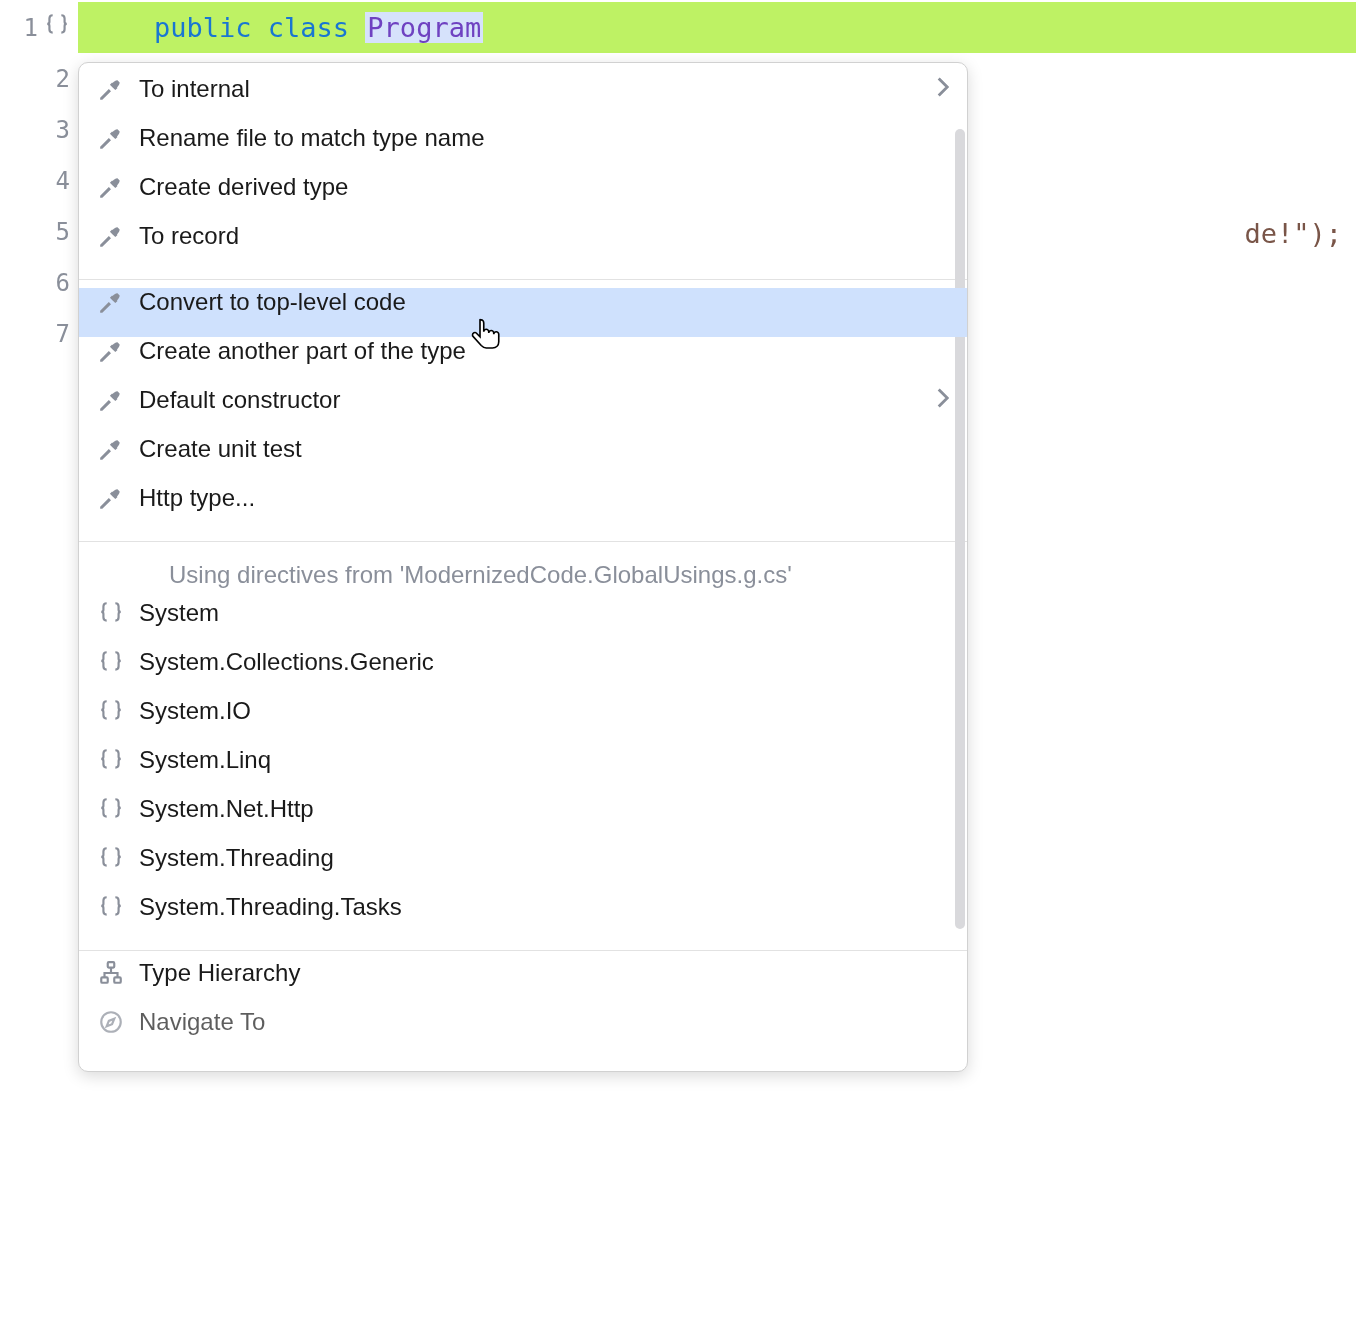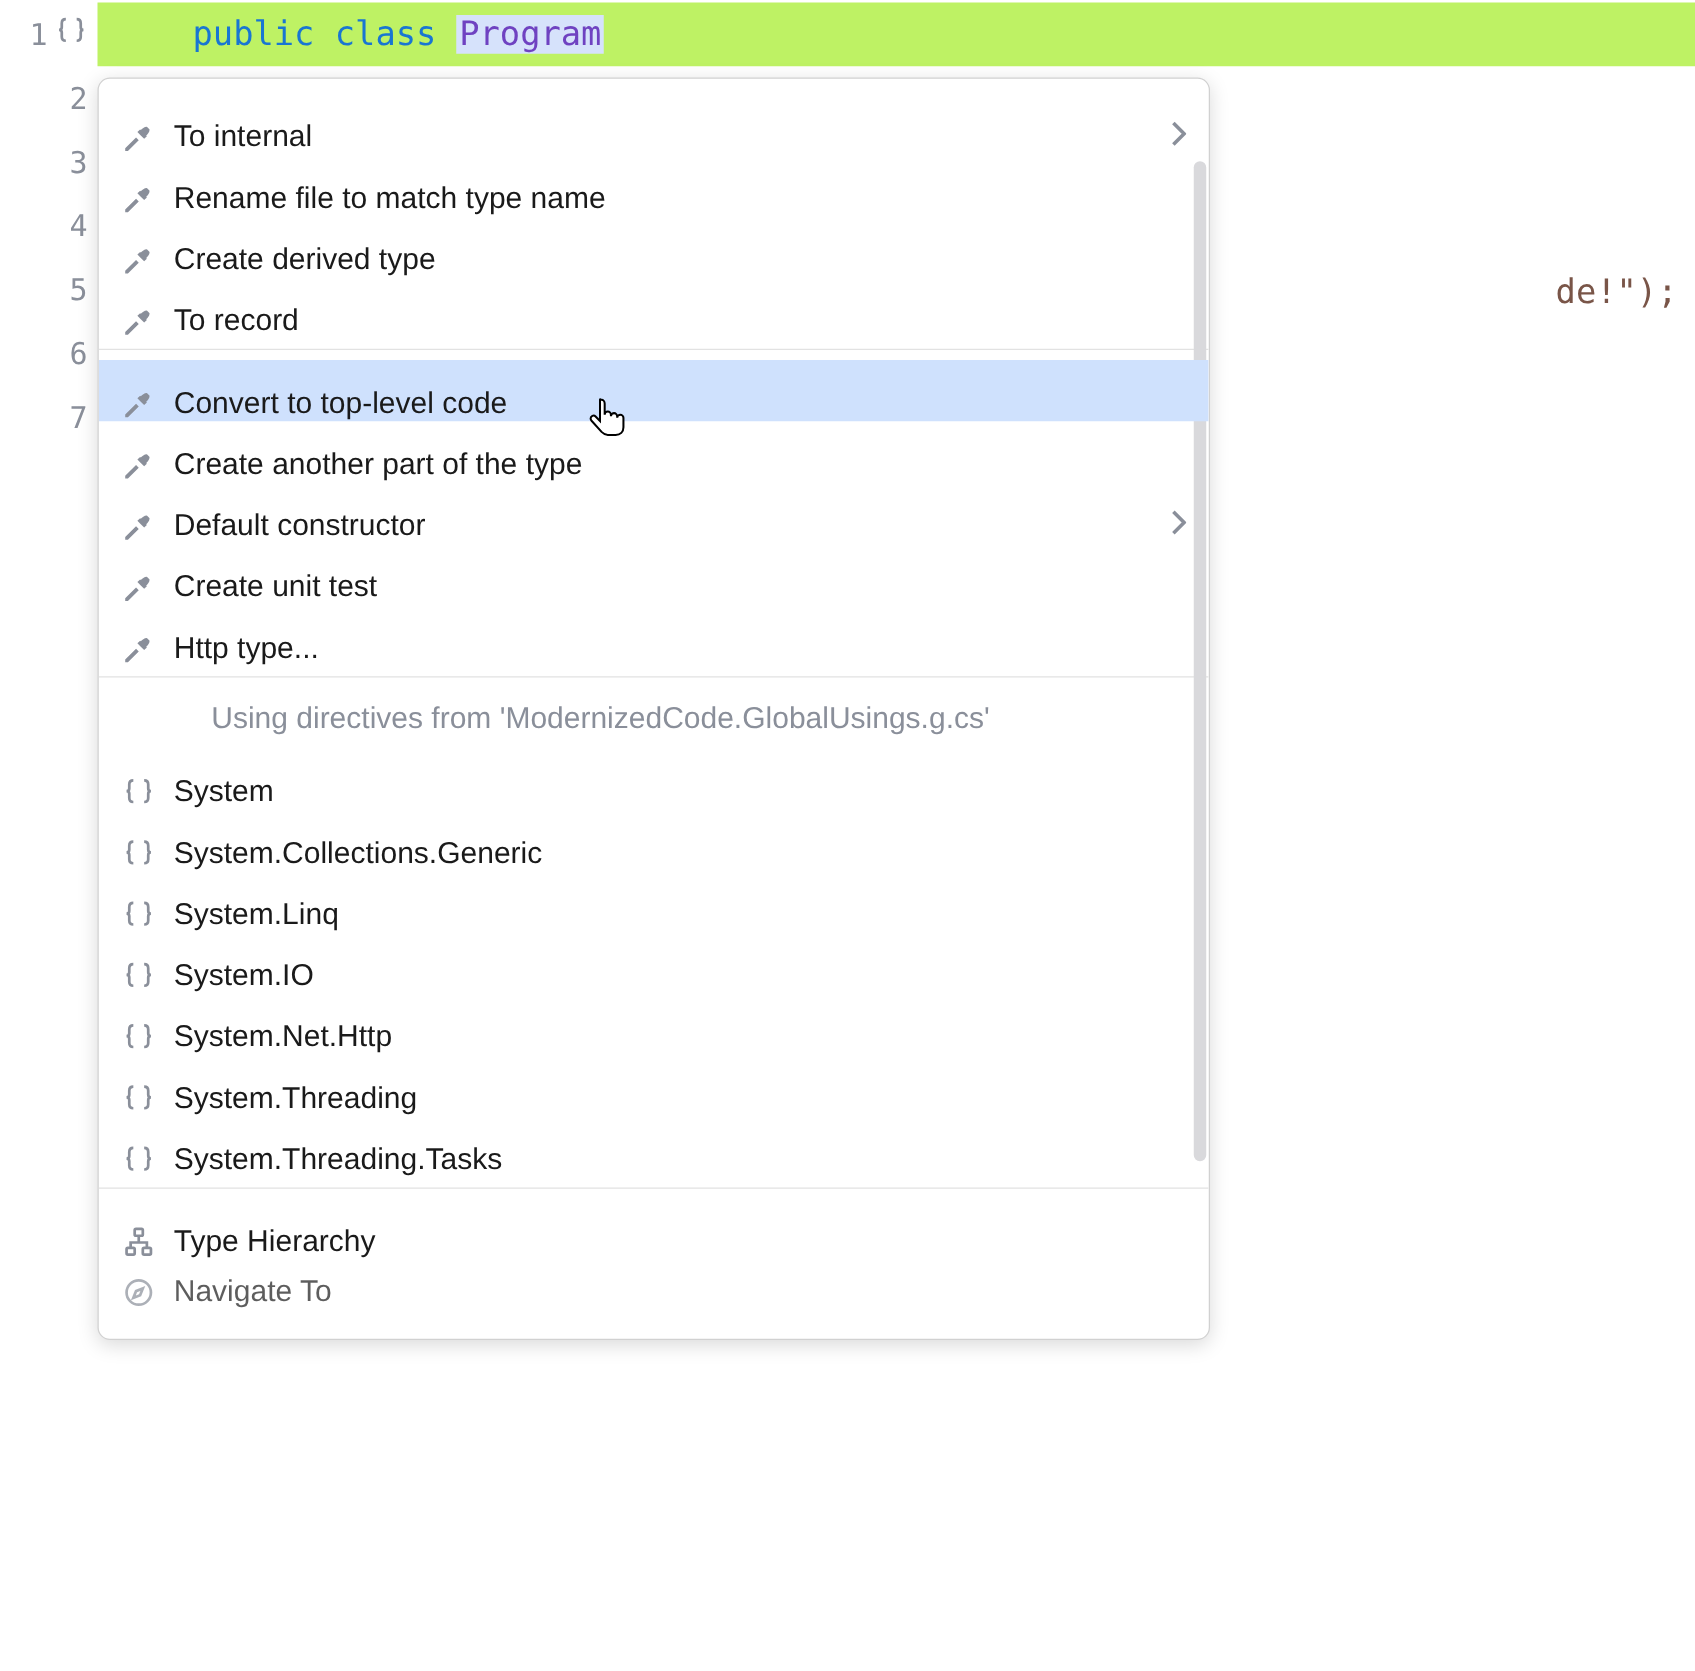--- a/index.html
+++ b/index.html
@@ -85,21 +85,21 @@
       overflow: hidden;
       padding-top: 12px;
       padding-bottom: 0;
     }
     .popup-inner {
       height: 996px;
       overflow: hidden;
     }
     .menu-item {
       display: flex;
-      align-items: flex-end;
+      align-items: flex-start;
       height: 49px;
       padding-left: 18px;
       padding-right: 18px;
       gap: 14px;
       font-size: 24px;
       color: #1a1a1a;
       cursor: pointer;
       position: relative;
     }
     .menu-item.highlighted {
@@ -324,30 +324,30 @@
       </span>
       <span class="label">System.Collections.Generic</span>
     </div>
     <div class="menu-item">
       <span class="icon-box">
         <svg class="braces-svg" viewBox="0 0 24 24" fill="none" stroke="#8a8f9a" stroke-width="2">
             <path d="M8 3c-2 0-3 1-3 3v3c0 1.5-1 2-2 2 1 0 2 .5 2 2v3c0 2 1 3 3 3"></path>
             <path d="M16 3c2 0 3 1 3 3v3c0 1.5 1 2 2 2-1 0-2 .5-2 2v3c0 2-1 3-3 3"></path>
           </svg>
       </span>
+      <span class="label">System.IO</span>
+    </div>
+    <div class="menu-item">
+      <span class="icon-box">
+        <svg class="braces-svg" viewBox="0 0 24 24" fill="none" stroke="#8a8f9a" stroke-width="2">
+            <path d="M8 3c-2 0-3 1-3 3v3c0 1.5-1 2-2 2 1 0 2 .5 2 2v3c0 2 1 3 3 3"></path>
+            <path d="M16 3c2 0 3 1 3 3v3c0 1.5 1 2 2 2-1 0-2 .5-2 2v3c0 2-1 3-3 3"></path>
+          </svg>
+      </span>
       <span class="label">System.Linq</span>
-    </div>
-    <div class="menu-item">
-      <span class="icon-box">
-        <svg class="braces-svg" viewBox="0 0 24 24" fill="none" stroke="#8a8f9a" stroke-width="2">
-            <path d="M8 3c-2 0-3 1-3 3v3c0 1.5-1 2-2 2 1 0 2 .5 2 2v3c0 2 1 3 3 3"></path>
-            <path d="M16 3c2 0 3 1 3 3v3c0 1.5 1 2 2 2-1 0-2 .5-2 2v3c0 2-1 3-3 3"></path>
-          </svg>
-      </span>
-      <span class="label">System.IO</span>
     </div>
     <div class="menu-item">
       <span class="icon-box">
         <svg class="braces-svg" viewBox="0 0 24 24" fill="none" stroke="#8a8f9a" stroke-width="2">
             <path d="M8 3c-2 0-3 1-3 3v3c0 1.5-1 2-2 2 1 0 2 .5 2 2v3c0 2 1 3 3 3"></path>
             <path d="M16 3c2 0 3 1 3 3v3c0 1.5 1 2 2 2-1 0-2 .5-2 2v3c0 2-1 3-3 3"></path>
           </svg>
       </span>
       <span class="label">System.Net.Http</span>
     </div>

